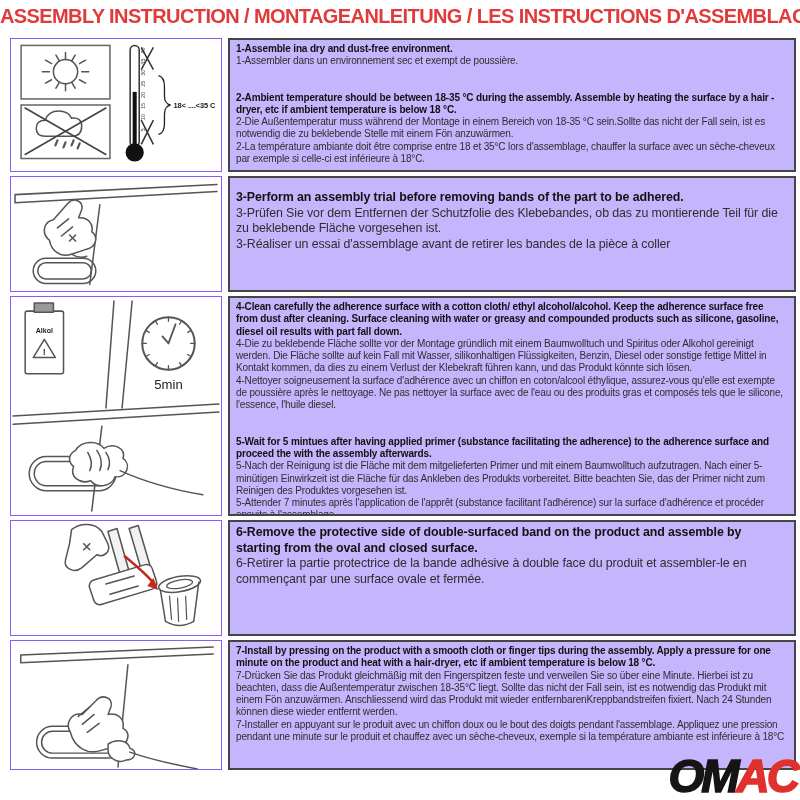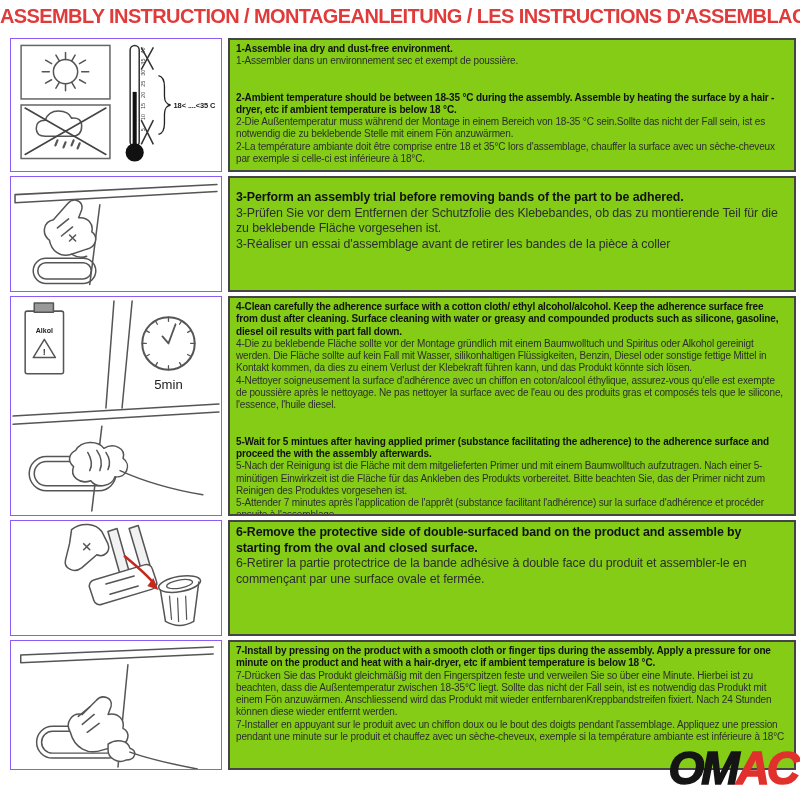--- a/index.html
+++ b/index.html
@@ -5,29 +5,29 @@
   html,body{margin:0;padding:0;width:800px;height:800px;background:#fff;overflow:hidden;
     font-family:"Liberation Sans", sans-serif;}
   .page{position:relative;width:800px;height:800px;}
   .title{position:absolute;top:5px;left:0;width:800px;text-align:center;
     font-weight:bold;font-size:20px;letter-spacing:-0.6px;color:#e03a3a;white-space:nowrap;}
   .grid{position:absolute;top:38px;left:10px;width:786px;display:grid;
     grid-template-columns:212px 568px;grid-template-rows:134px 116px 220px 116px 130px;
     column-gap:6px;row-gap:4px;}
   .il{border:1px solid #8b5cf6;box-sizing:border-box;background:#fff;overflow:hidden;}
   .il svg{display:block;width:100%;height:100%;}
-  .tb{border:2px solid #454545;box-sizing:border-box;background:#84cc16;overflow:hidden;
+  .tb{border:2px solid #454545;box-sizing:border-box;background:#c4b5fd;overflow:hidden;
     color:#2e2e2e;padding:3px 7px 2px 6px;}
   .tb .en{font-weight:bold;color:#121212;}
   .tb.small{font-size:10px;line-height:12.3px;letter-spacing:-0.15px;}
   .tb.large{font-size:12.4px;line-height:15.6px;letter-spacing:-0.1px;}
   .tb .step + .step{margin-top:24px;}
   .tb.pt16{padding-top:12px;}
   .tb.pt11{}
-  .logo{position:absolute;right:3px;bottom:9px;line-height:1;white-space:nowrap;
+  .logo{position:absolute;right:3px;bottom:1px;line-height:1;white-space:nowrap;
     font-weight:bold;font-style:italic;font-size:46px;letter-spacing:-3px;
     -webkit-text-stroke:1.6px;}
   .lg-black{color:#151515;-webkit-text-stroke-color:#151515;}
   .lg-red{color:#e0312d;-webkit-text-stroke-color:#e0312d;}
   text{font-family:"Liberation Sans", sans-serif;}
 </style>
 </head>
 <body>
 
 <div class="page">

